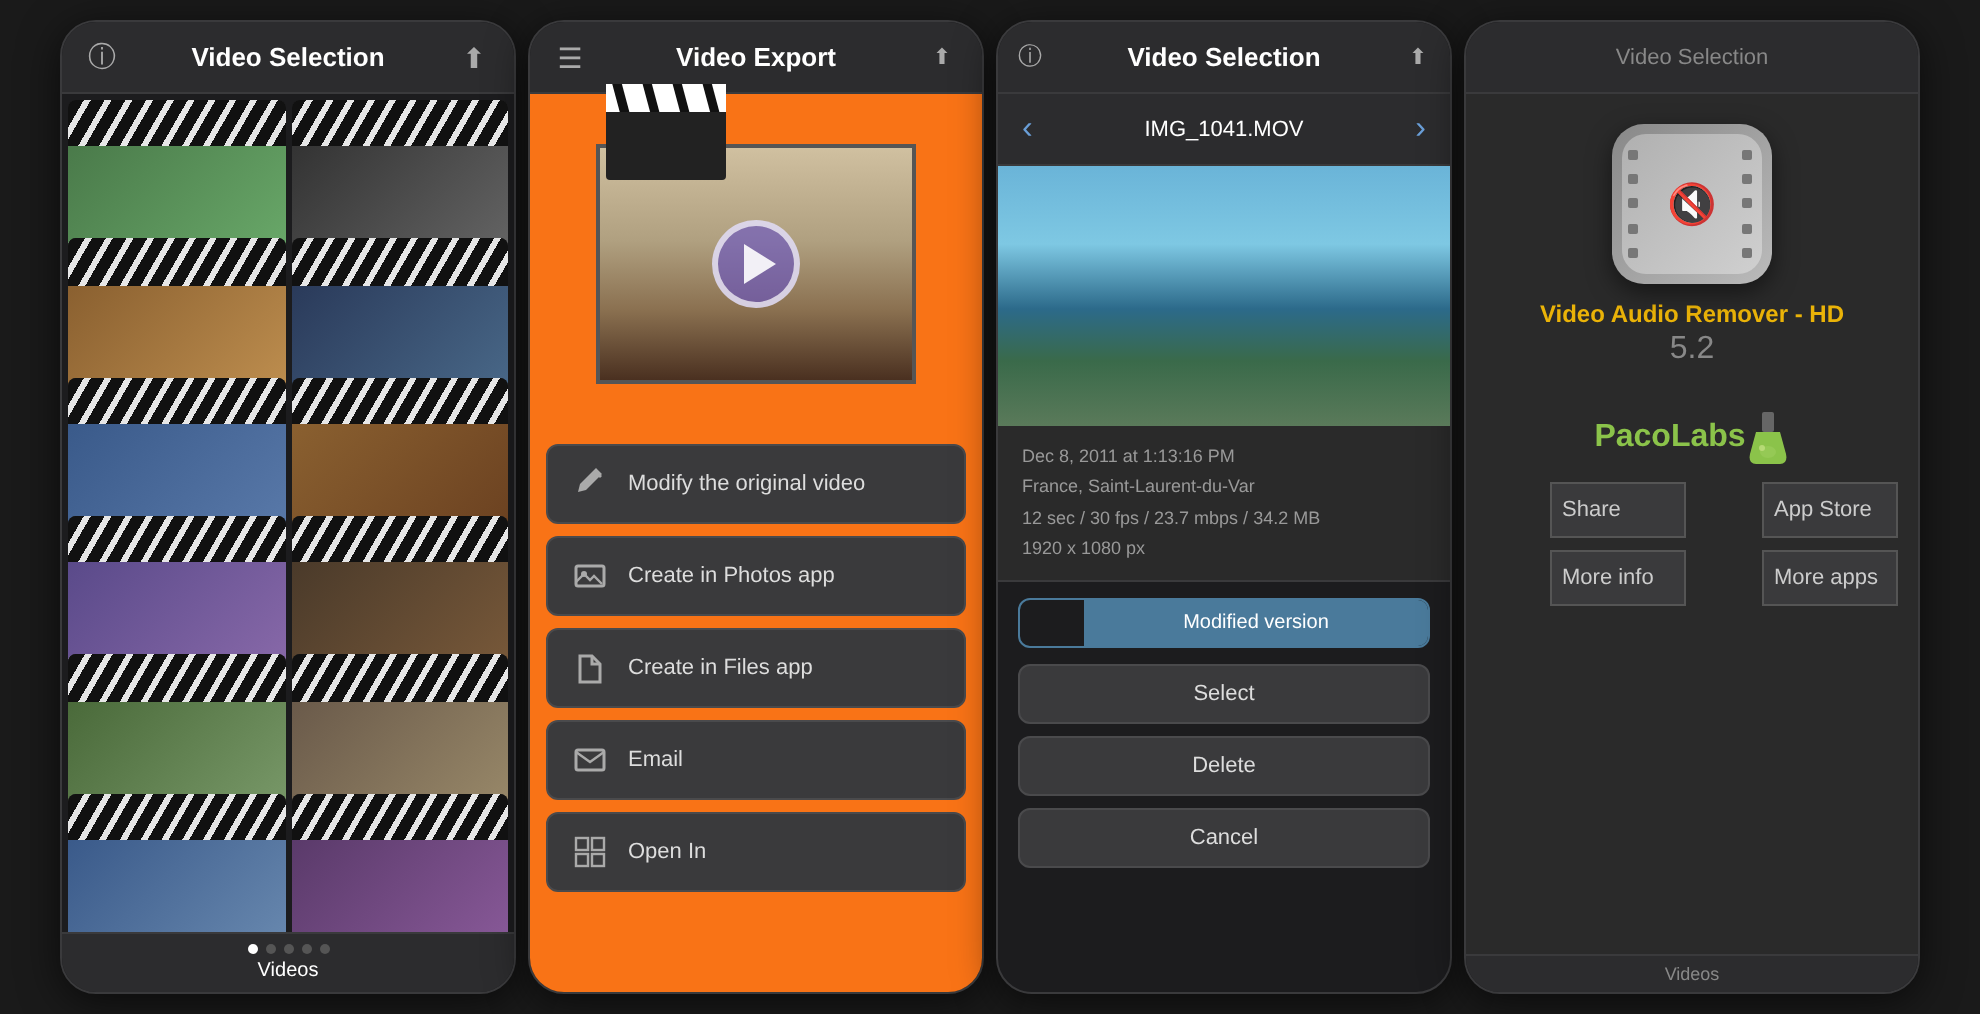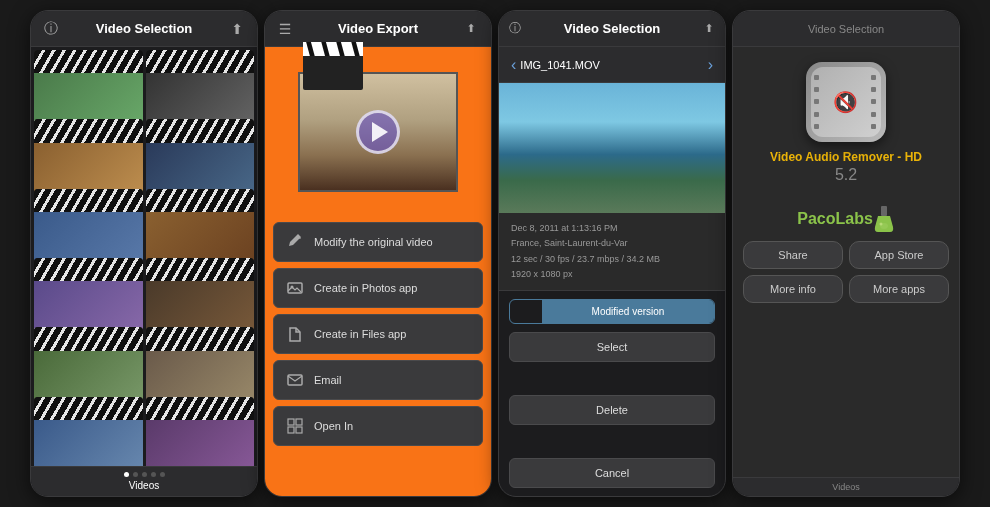--- a/index.html
+++ b/index.html
@@ -227,20 +227,21 @@
       min-height: 36px;
       border-bottom: 1px solid #3a3a3c;
     }
     .nav-arrow {
       color: #6a9fd8;
       font-size: 16px;
       padding: 0 4px;
     }
     .nav-filename {
       flex: 1;
+      text-align: center;
       color: #fff;
       font-size: 11px;
       font-weight: 500;
     }
     .video-preview-large {
       width: 100%;
       height: 130px;
       background: linear-gradient(180deg, #87CEEB 0%, #a0d8ef 40%, #4a7a9b 60%, #5a8a6a 100%);
       position: relative;
       overflow: hidden;
@@ -280,21 +281,21 @@
     .version-tab.inactive {
       background: transparent;
       color: #6a9fd8;
     }
     .screen3-actions {
       display: flex;
       flex-direction: column;
       gap: 6px;
       padding: 0 10px 8px;
       flex: 1;
-      justify-content: space-between;
+      justify-content: flex-start;
     }
     .action-btn {
       background: #3a3a3c;
       border: 1px solid #4a4a4c;
       border-radius: 6px;
       padding: 8px;
       text-align: center;
       color: #ddd;
       font-size: 11px;
       cursor: pointer;
@@ -412,26 +413,26 @@
     }
     .app-buttons-grid {
       display: grid;
       grid-template-columns: 1fr 1fr;
       gap: 6px;
       width: 100%;
     }
     .app-btn {
       background: #3a3a3c;
       border: 1px solid #555;
-      border-radius: 10px;
+      border-radius: 0;
       padding: 7px 5px;
-      text-align: center;
       color: #ccc;
       font-size: 11px;
       cursor: pointer;
+      margin-left: 32px;
     }
     .screen4-bottom {
       background: #2c2c2e;
       padding: 4px;
       text-align: center;
       border-top: 1px solid #3a3a3c;
     }
     .screen4-bottom-label {
       color: #888;
       font-size: 9px;

